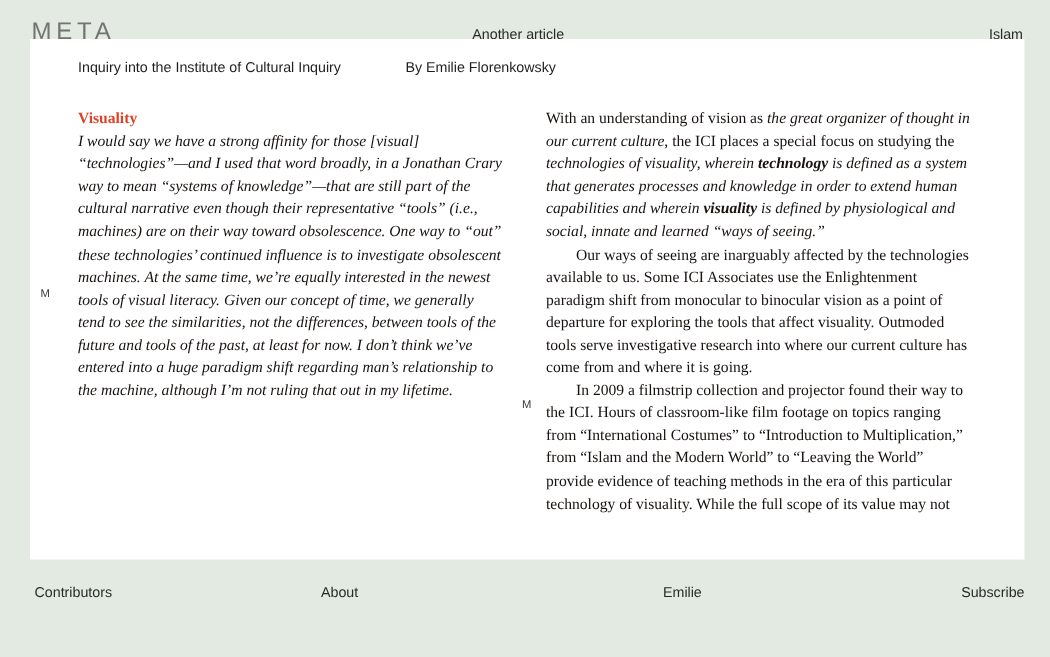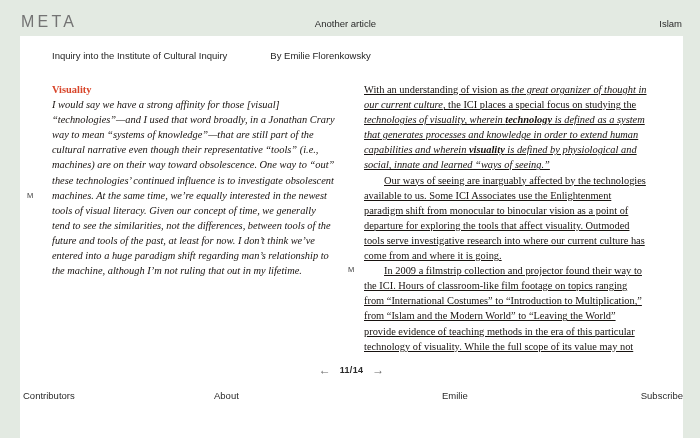--- a/index.html
+++ b/index.html
@@ -52,23 +52,23 @@
     right: 18px;
     top: 18px;
     font-size: 9.5px;
     color: #2a2a2a;
   }
 
   
   .panel {
     position: absolute;
     left: 20px;
-    top: 36px;
-    width: 663px;
-    height: 403px;
+    top: 26px;
+    width: 663px;
+    height: 347px;
     background: #ffffff;
     box-sizing: border-box;
   }
 
   .article-meta {
     position: absolute;
     left: 32px;
     top: 14px;
     font-size: 9.5px;
     color: #1f1f1f;
@@ -88,21 +88,21 @@
     position: absolute;
     top: 0;
     width: 284px;
     font-family: "Liberation Serif", serif;
     font-size: 10.4px;
     line-height: 15.1px;
     color: #17120f;
     text-align: left;
   }
   .col-left  { left: 32px; }
-  .col-right { left: 344px; text-decoration: underline; }
+  .col-right { left: 344px; }
 
   .col p {
     margin: 0;
   }
   .indent {
     text-indent: 20px;
   }
   .section-head {
     margin: 0;
     font-family: "Liberation Serif", serif;
@@ -202,23 +202,20 @@
       </div>
 
       <div class="col col-right">
         <p><span>With an understanding of vision as </span><span class="ital">the great organizer of thought in our current culture</span><span>, the ICI places a special focus on studying the </span><span class="ital">technologies of visuality, wherein </span><span class="bold-ital">technology</span><span class="ital"> is defined as a system that generates processes and knowledge in order to extend human capabilities and wherein </span><span class="bold-ital">visuality</span><span class="ital"> is defined by physiological and social, innate and learned “ways of seeing.”</span></p>
         <p class="indent">Our ways of seeing are inarguably affected by the technologies available to us. Some ICI Associates use the Enlightenment paradigm shift from monocular to binocular vision as a point of departure for exploring the tools that affect visuality. Outmoded tools serve investigative research into where our current culture has come from and where it is going.</p>
         <p class="indent">In 2009 a filmstrip collection and projector found their way to the ICI. Hours of classroom-like film footage on topics ranging from “International Costumes” to “Introduction to Multiplication,” from “Islam and the Modern World” to “Leaving the World” provide evidence of teaching methods in the era of this particular technology of visuality. While the full scope of its value may not</p>
       </div>
 
     </div>
 
-    <div class="pager">
-      <span class="arrow">←</span><span class="count">11/14</span><span class="arrow">→</span>
-    </div>
 
   </div>
 
   <div class="mark mark-left">M</div>
   <div class="mark mark-right">M</div>
 
   <div class="footer">
     <div class="footer-item f0">Contributors</div>
     <div class="footer-item f1">About</div>
     <div class="footer-item f2">Emilie</div>

